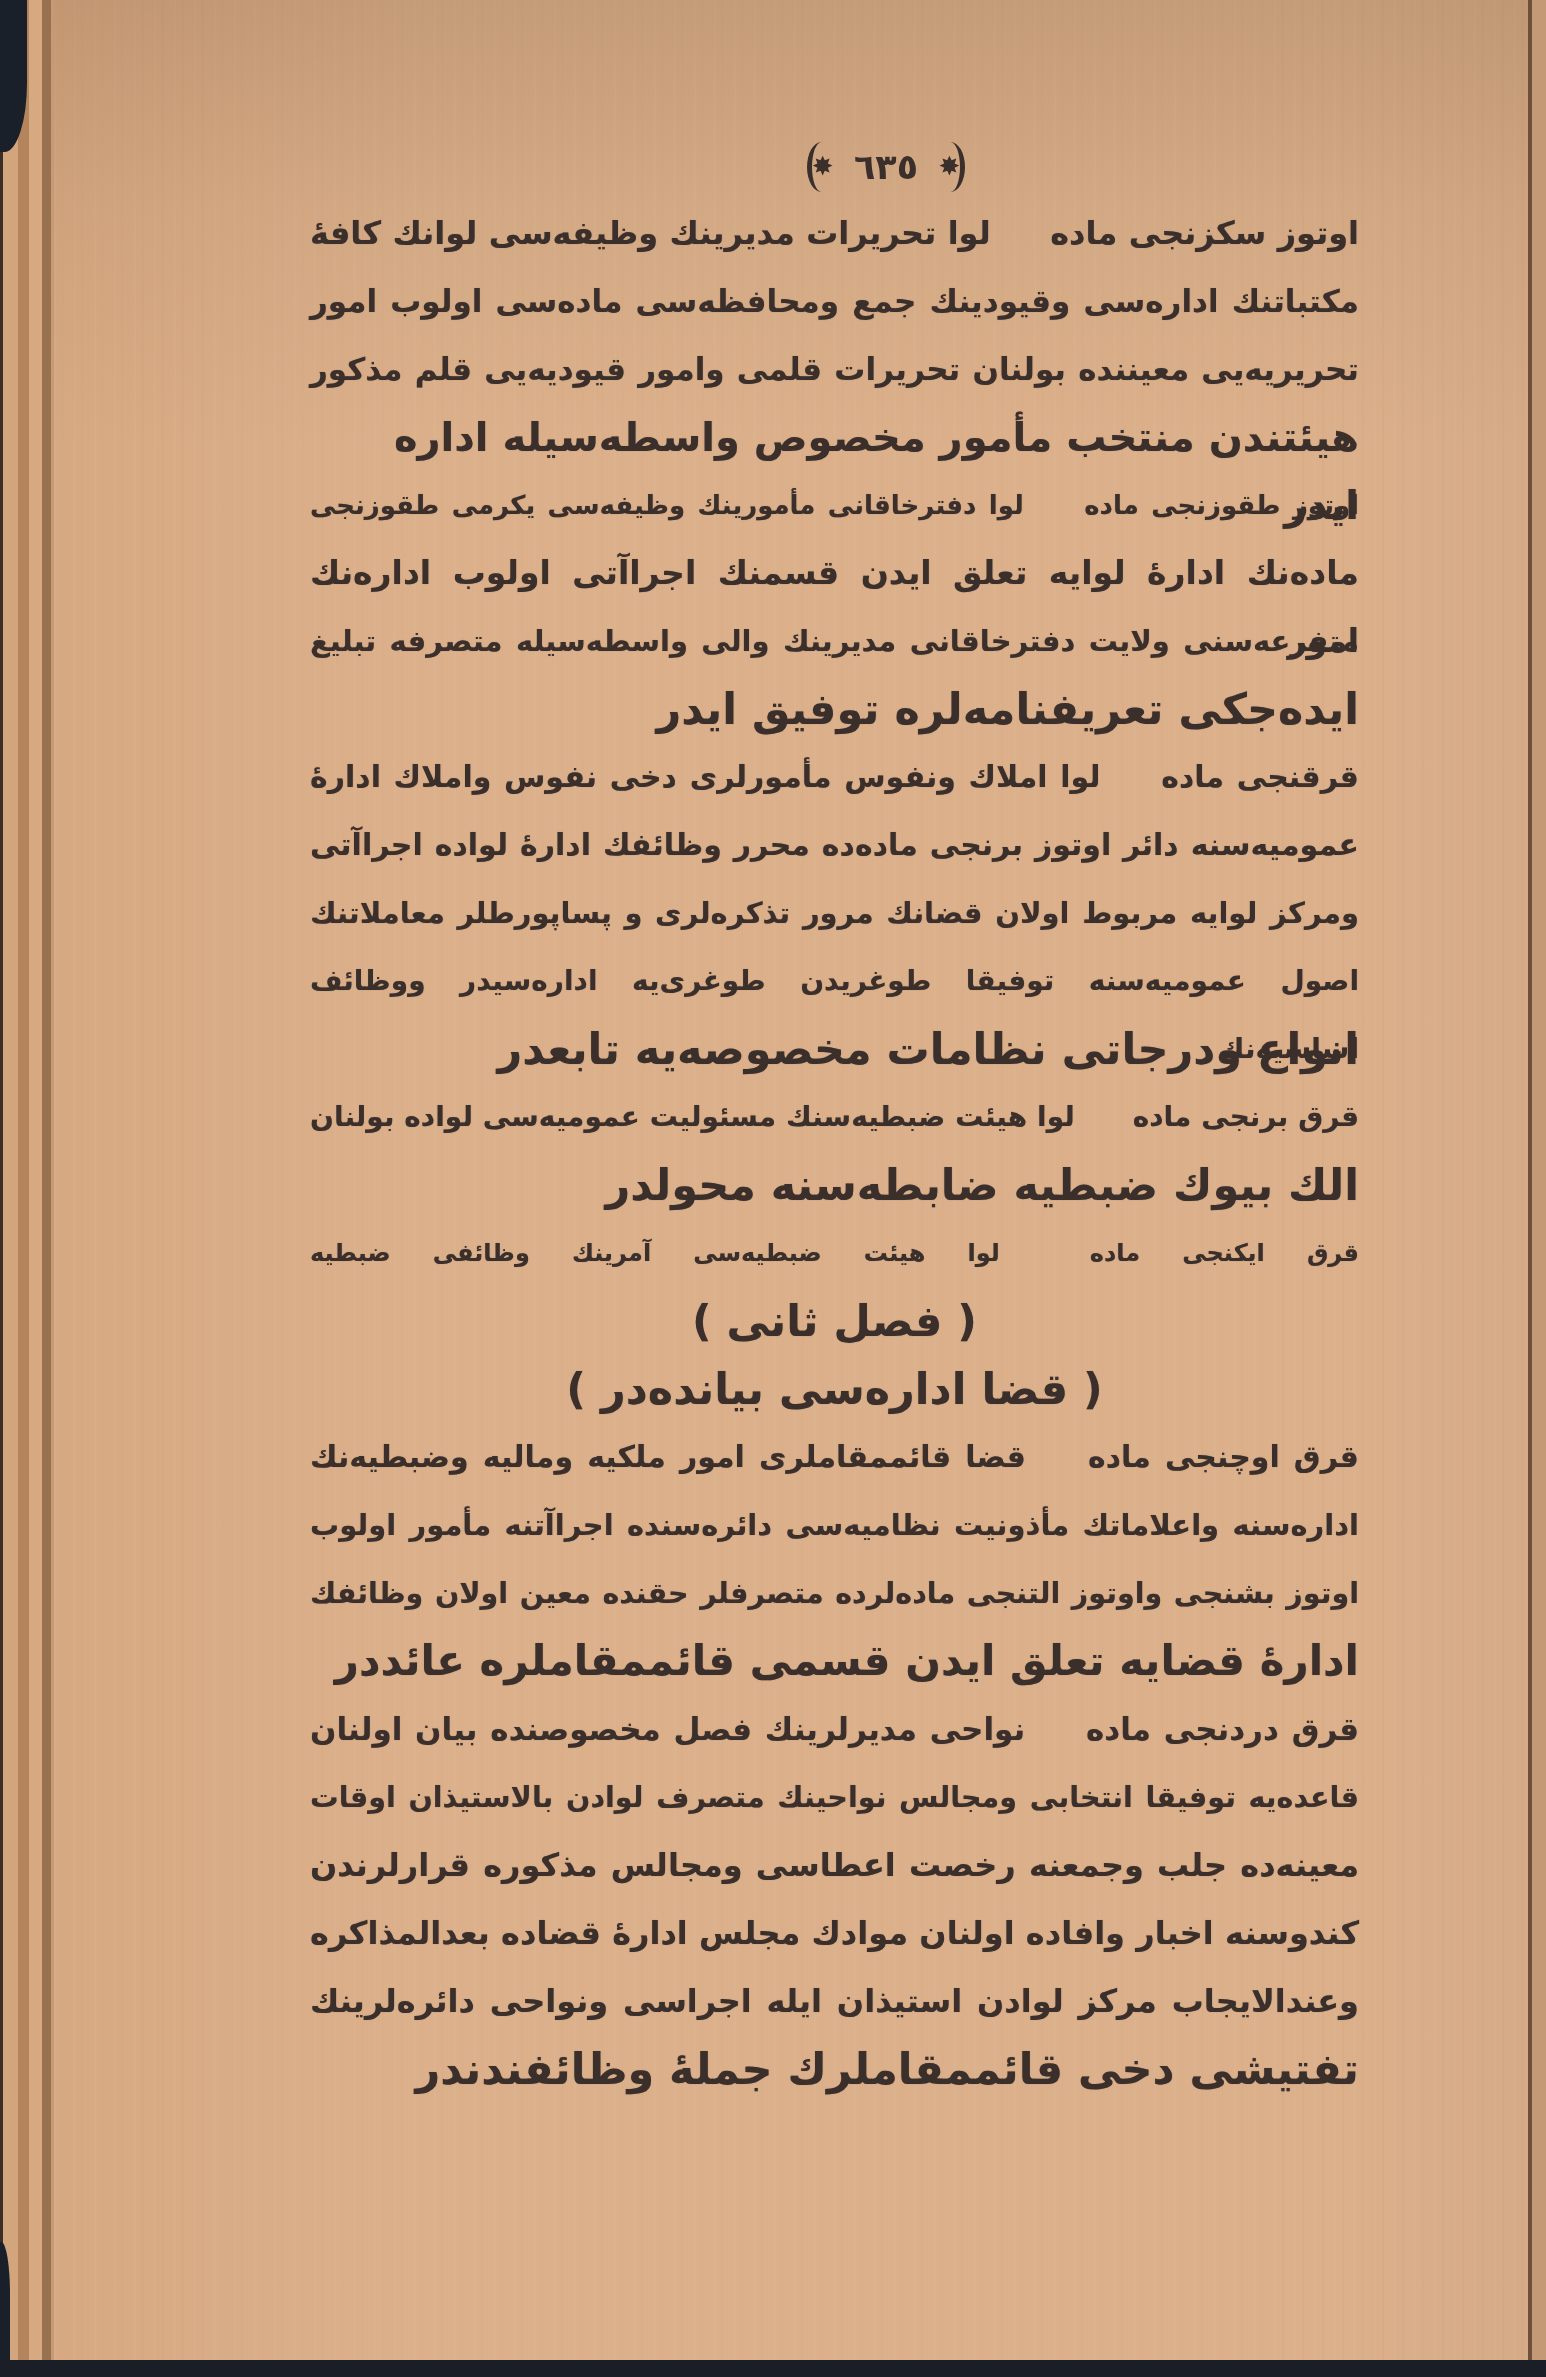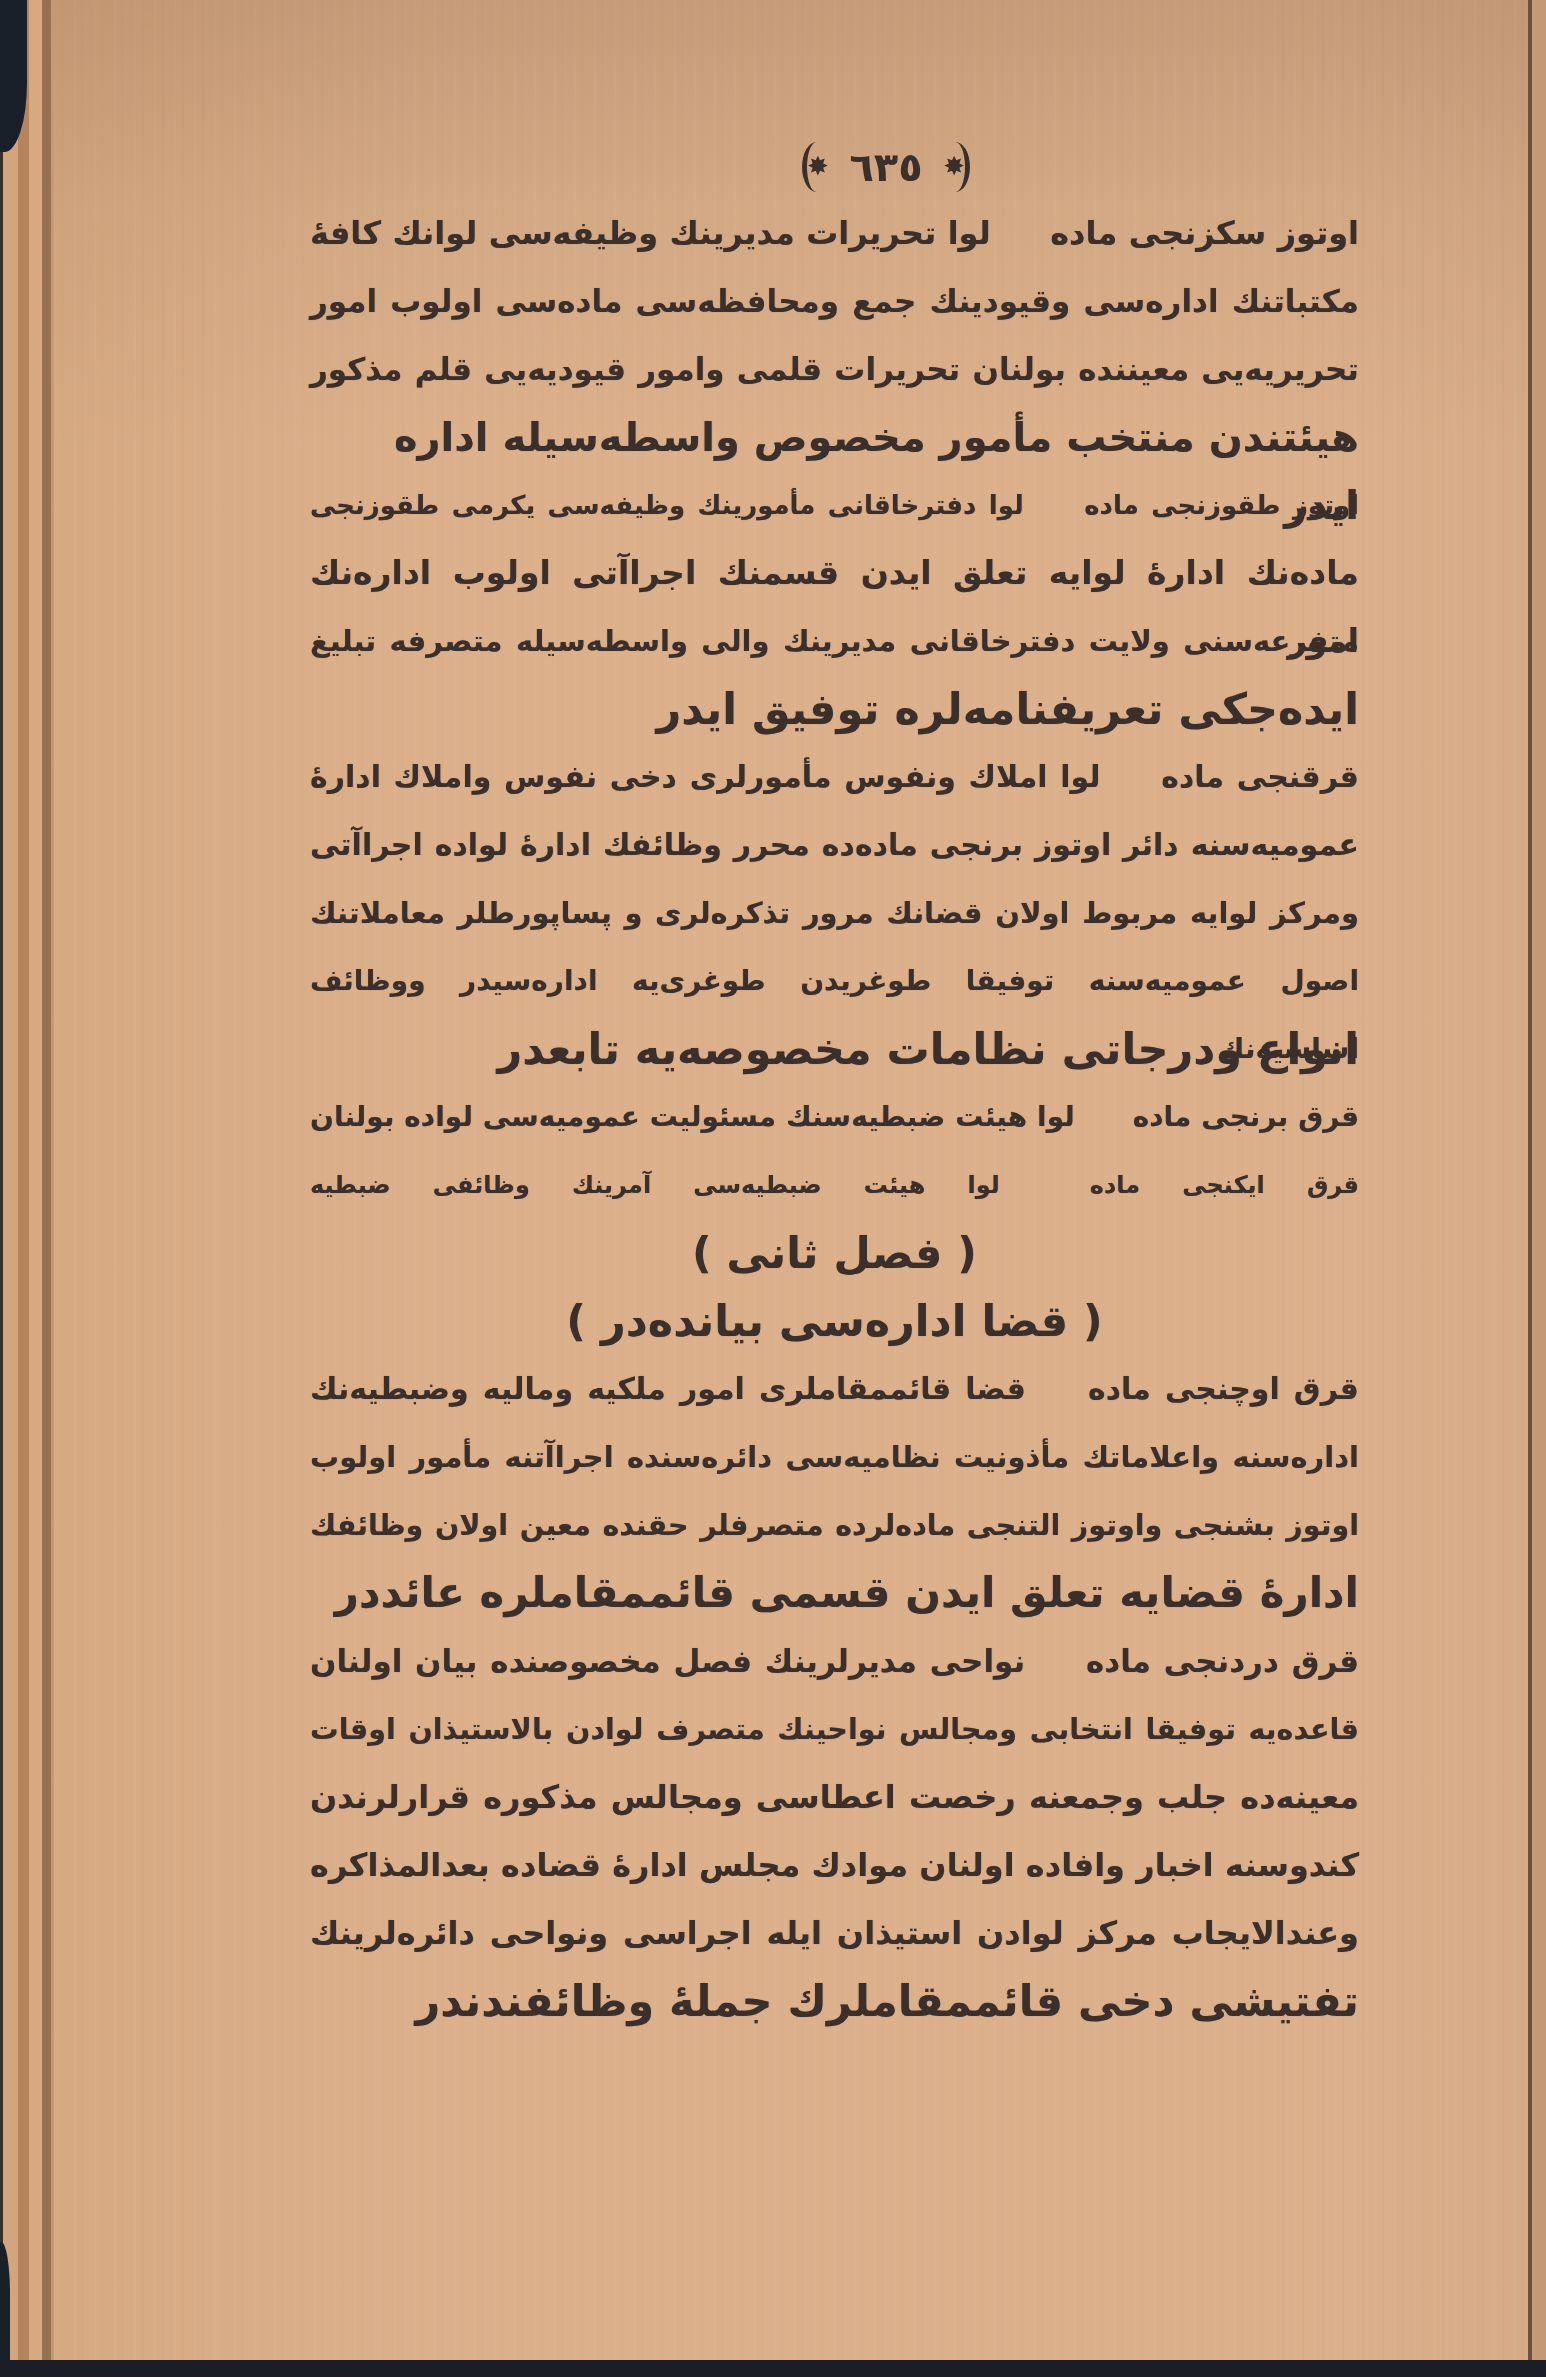--- a/index.html
+++ b/index.html
@@ -34,21 +34,21 @@
   .right-rule { position:absolute; left:1528px; top:0; width:4.3px; height:2360px; background:#6d4f3c; }
   .right-strip { position:absolute; left:1532px; top:0; width:14px; height:2360px; background:#c39976; }
   .bottom-shadow { position:absolute; left:0; top:2360px; width:1546px; height:17.3px; background:#1a1f27; }
 
   
   .page-number {
     position:absolute; left:795px; top:139px; width:182px; height:57px;
     display:flex; align-items:center; justify-content:center; gap:15.6px;
     direction:ltr; color:#3b2f2c;
   }
-  .pn-digits { font-size:40px; font-weight:bold; line-height:57px;text-align:center; }
+  .pn-digits { font-size:35px; font-weight:bold; line-height:57px;text-align:center; }
   .orn { position:relative; width:35px; height:55px; display:inline-block; }
   .orn .arc {
     position:absolute; top:1.7px; width:29px; height:50px;
     border-radius:50%; box-sizing:border-box;
   }
   .orn-left .arc { left:3.5px; border-left:5.2px solid #3b2f2c; }
   .orn-right .arc { right:3.5px; border-right:5.2px solid #3b2f2c; }
   .orn .star {
     position:absolute; top:12px; width:35px; text-align:center;
     font-size:26px; line-height:29px; color:#3b2f2c;
@@ -118,20 +118,21 @@
   </div>
   <div class="line" style="font-size: 30px;">عمومیه‌سنه دائر اوتوز برنجی ماده‌ده محرر وظائفك اداره‌ٔ لواده اجراآتی</div>
   <div class="line" style="font-size: 29px;">ومرکز لوایه مربوط اولان قضانك مرور تذکره‌لری و پساپورطلر معاملاتنك</div>
   <div class="line" style="font-size: 28px;">اصول عمومیه‌سنه توفیقا طوغریدن طوغری‌یه اداره‌سیدر ووظائف اساسیه‌نك</div>
   <div class="line end">انواع ودرجاتی نظامات مخصوصه‌یه تابعدر</div>
 
   <div class="line" style="font-size: 28px;">
     <span class="label">قرق برنجی ماده</span>
     <span>لوا هیئت ضبطیه‌سنك مسئولیت عمومیه‌سی لواده بولنان</span>
   </div>
+  <div class="line end">الك بیوك ضبطیه ضابطه‌سنه محولدر</div>
 
   <div class="line" style="font-size: 24px;">
     <span class="label">قرق ایکنجی ماده</span>
     <span>لوا هیئت ضبطیه‌سی آمرینك وظائفی ضبطیه</span>
   </div>
 
   <div class="line center">( فصل ثانی )</div>
   <div class="line center">( قضا اداره‌سی بیانده‌در )</div>
 
   <div class="line" style="font-size: 30px;">

